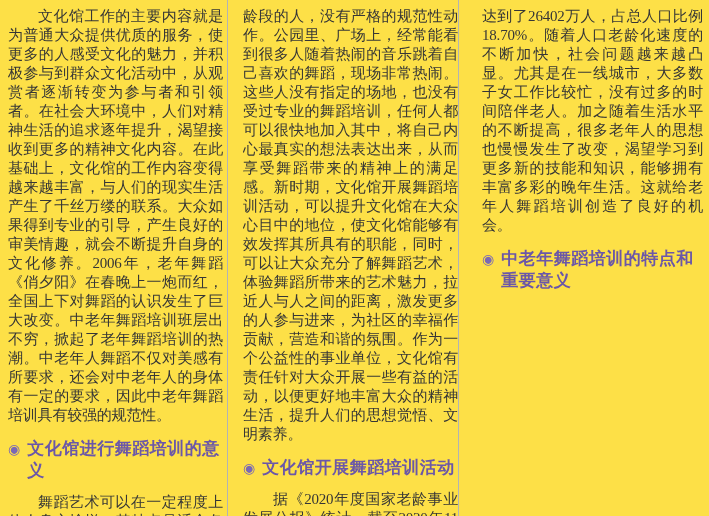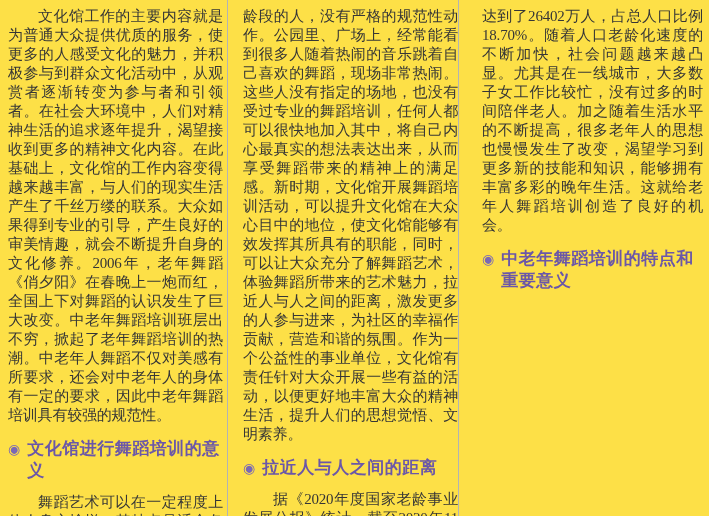--- a/index.html
+++ b/index.html
@@ -81,21 +81,21 @@
     </h2>
     <p class="para indent">舞蹈艺术可以在一定程度上使人身心愉悦，其特点是适合各个年</p>
   </div>
 
   <div class="divider divider-1"></div>
 
   <div class="col col-2">
     <p class="para">龄段的人，没有严格的规范性动作。公园里、广场上，经常能看到很多人随着热闹的音乐跳着自己喜欢的舞蹈，现场非常热闹。这些人没有指定的场地，也没有受过专业的舞蹈培训，任何人都可以很快地加入其中，将自己内心最真实的想法表达出来，从而享受舞蹈带来的精神上的满足感。新时期，文化馆开展舞蹈培训活动，可以提升文化馆在大众心目中的地位，使文化馆能够有效发挥其所具有的职能，同时，可以让大众充分了解舞蹈艺术，体验舞蹈所带来的艺术魅力，拉近人与人之间的距离，激发更多的人参与进来，为社区的幸福作贡献，营造和谐的氛围。作为一个公益性的事业单位，文化馆有责任针对大众开展一些有益的活动，以便更好地丰富大众的精神生活，提升人们的思想觉悟、文明素养。</p>
     <h2 class="heading">
       <span class="bullet">◉</span>
-      <span class="heading-text">拉近人与人之间的距离</span>
+      <span class="heading-text">文化馆开展舞蹈培训活动</span>
     </h2>
     <p class="para indent">据《2020年度国家老龄事业发展公报》统计，截至2020年11月，我国60周岁及以上的老年人口总数</p>
   </div>
 
   <div class="divider divider-2"></div>
 
   <div class="col col-3">
     <p class="para">达到了26402万人，占总人口比例18.70%。随着人口老龄化速度的不断加快，社会问题越来越凸显。尤其是在一线城市，大多数子女工作比较忙，没有过多的时间陪伴老人。加之随着生活水平的不断提高，很多老年人的思想也慢慢发生了改变，渴望学习到更多新的技能和知识，能够拥有丰富多彩的晚年生活。这就给老年人舞蹈培训创造了良好的机会。</p>
     <h2 class="heading">
       <span class="bullet">◉</span>

